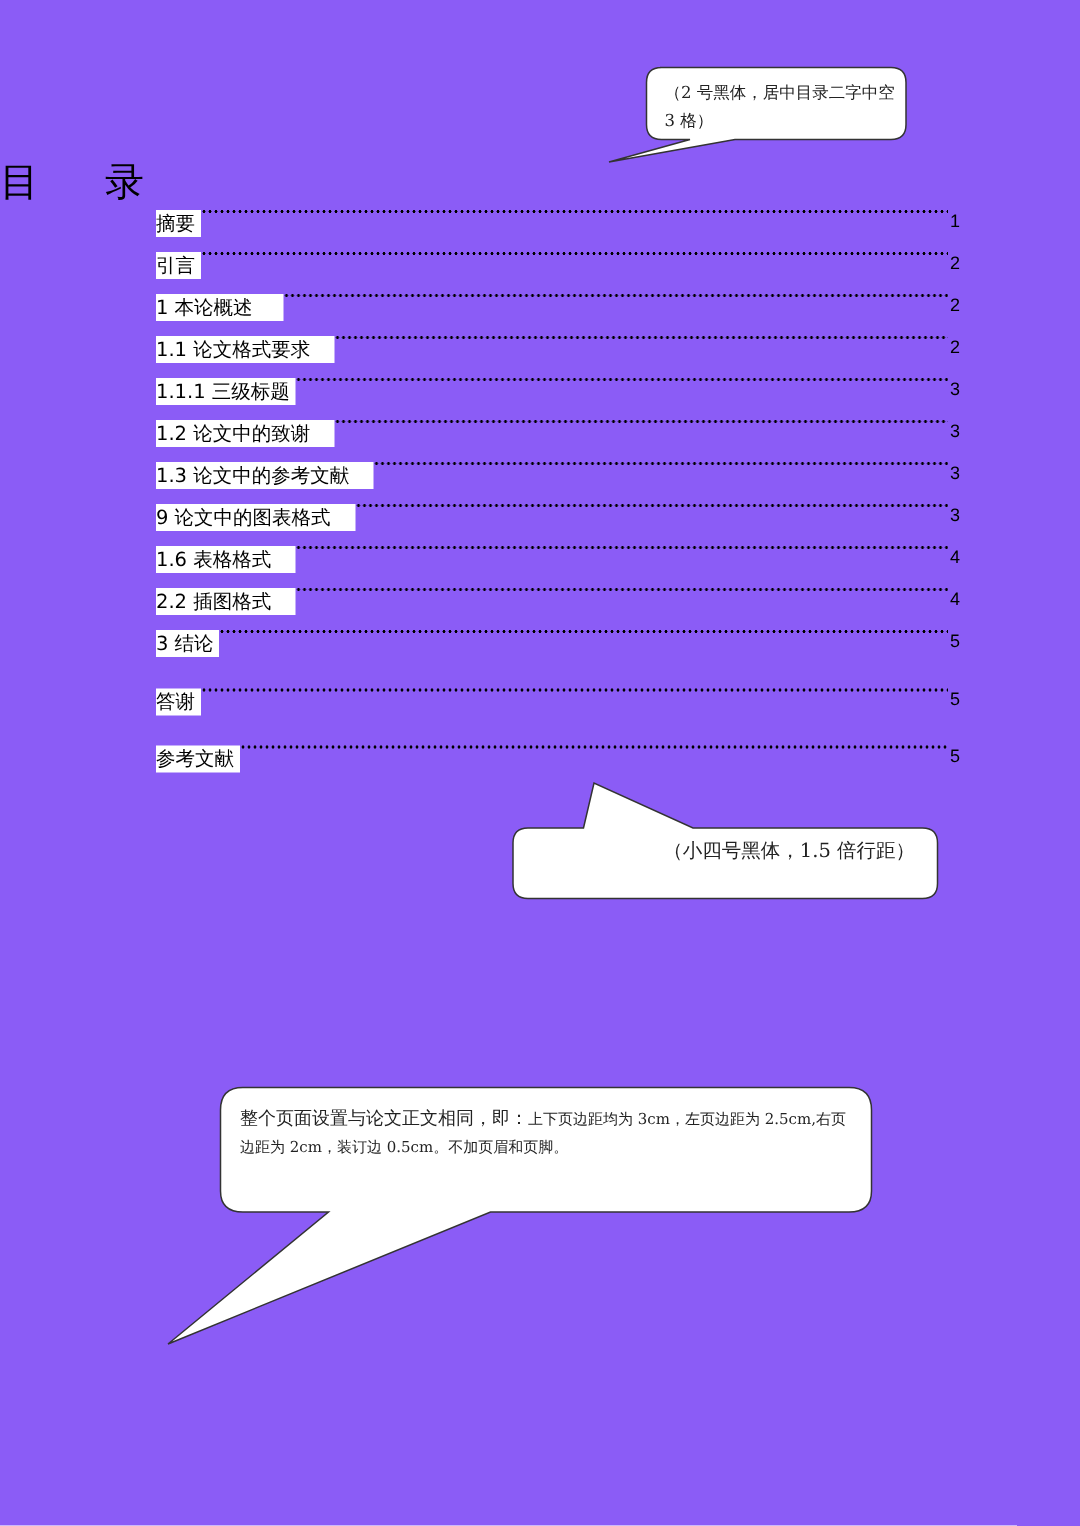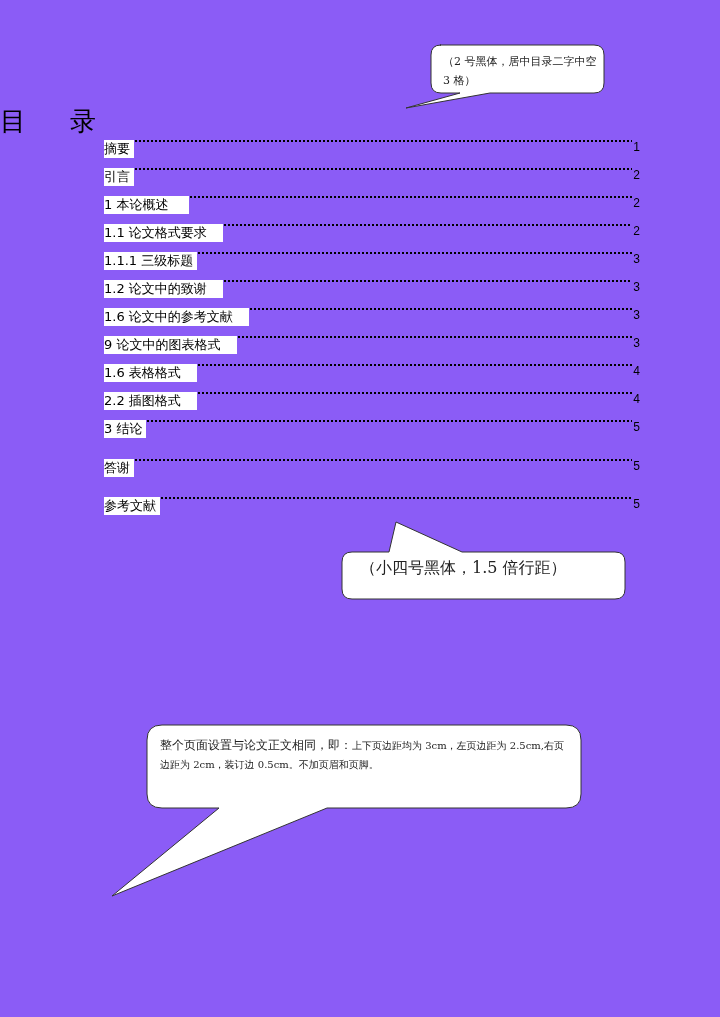--- a/index.html
+++ b/index.html
@@ -2,21 +2,21 @@
 <html><head>
 <meta charset="utf-8">
 <style>
   html, body { margin: 0; padding: 0; background: #ffffff; }
   body { width: 720px; height: 1017px; position: relative; overflow: hidden;
          font-family: "DejaVu Sans", "Liberation Sans", sans-serif; color: #000; }
   .page { position: absolute; left: 0; top: 0; width: 720px; height: 1017px; background: #8b5cf6; padding-left: 10px; }
   svg.shapes { position: absolute; left: 0; top: 0; width: 720px; height: 1017px; pointer-events: none; }
   .callout-text { position: absolute; font-family: "DejaVu Serif", "Liberation Serif", serif; color: #222; }
   .c1 { left: 443px; top: 52px; width: 160px; font-size: 11px; line-height: 19px; }
-  .c2 { left: 360px; top: 560px; width: 250px; font-size: 16px; line-height: 16px; }
+  .c2 { left: 360px; top: 560px; width: 250px; font-size: 13px; line-height: 16px; text-align: right; }
   .c3 { left: 160px; top: 736px; width: 410px; font-size: 10px; line-height: 19px; }
   .c3 .big { font-size: 12px; }
   .title { position: absolute; left: 0; width: 720px; top: 104px; 
            font-size: 26px; letter-spacing: 0; }
   .title span.gap { display: inline-block; width: 44px; }
   .toc { position: absolute; left: 104px; top: 140px; width: 536px; }
   .toc-row { position: absolute; left: 0; width: 536px; height: 22px; display: flex; align-items: flex-start;
              font-size: 13px; }
   .toc-row .label { white-space: pre; padding-right: 4px; background: #fff; }
   .toc-row .leader { flex: 1; height: 2px; margin-bottom: 5px;
@@ -69,21 +69,21 @@
       <span class="label">1.1.1 三级标题</span>
       <span class="leader"></span>
       <span class="page-num">3</span>
     </div>
     <div class="toc-row" style="top:140px">
       <span class="label">1.2 论文中的致谢   </span>
       <span class="leader"></span>
       <span class="page-num">3</span>
     </div>
     <div class="toc-row" style="top:168px">
-      <span class="label">1.6 论文中的参考文献   </span>
+      <span class="label">1.3 论文中的参考文献   </span>
       <span class="leader"></span>
       <span class="page-num">3</span>
     </div>
     <div class="toc-row" style="top:196px">
       <span class="label">9 论文中的图表格式   </span>
       <span class="leader"></span>
       <span class="page-num">3</span>
     </div>
     <div class="toc-row" style="top:224px">
       <span class="label">1.6 表格格式   </span>

